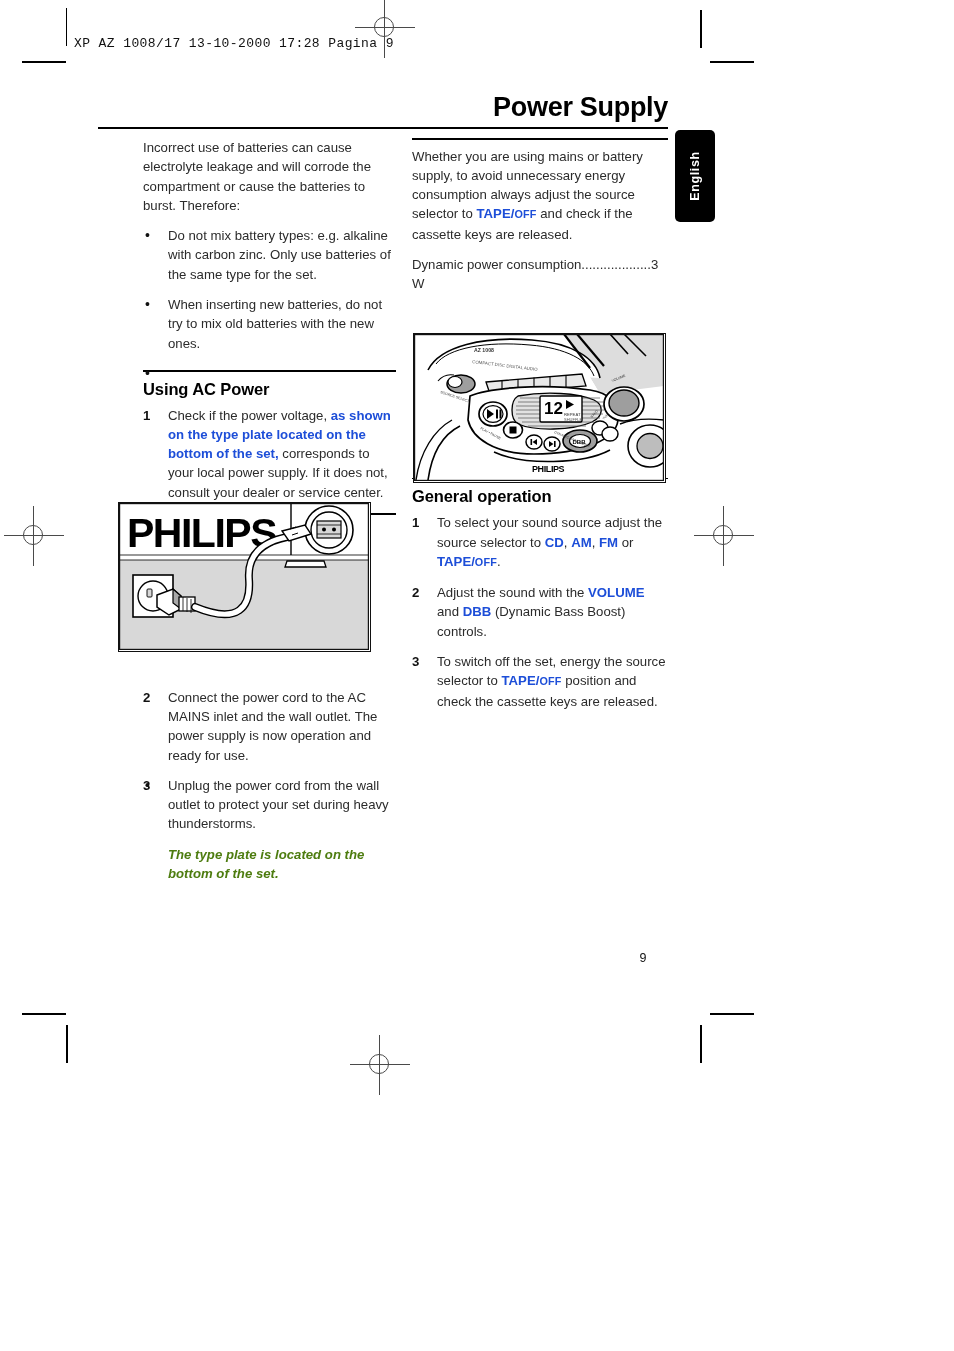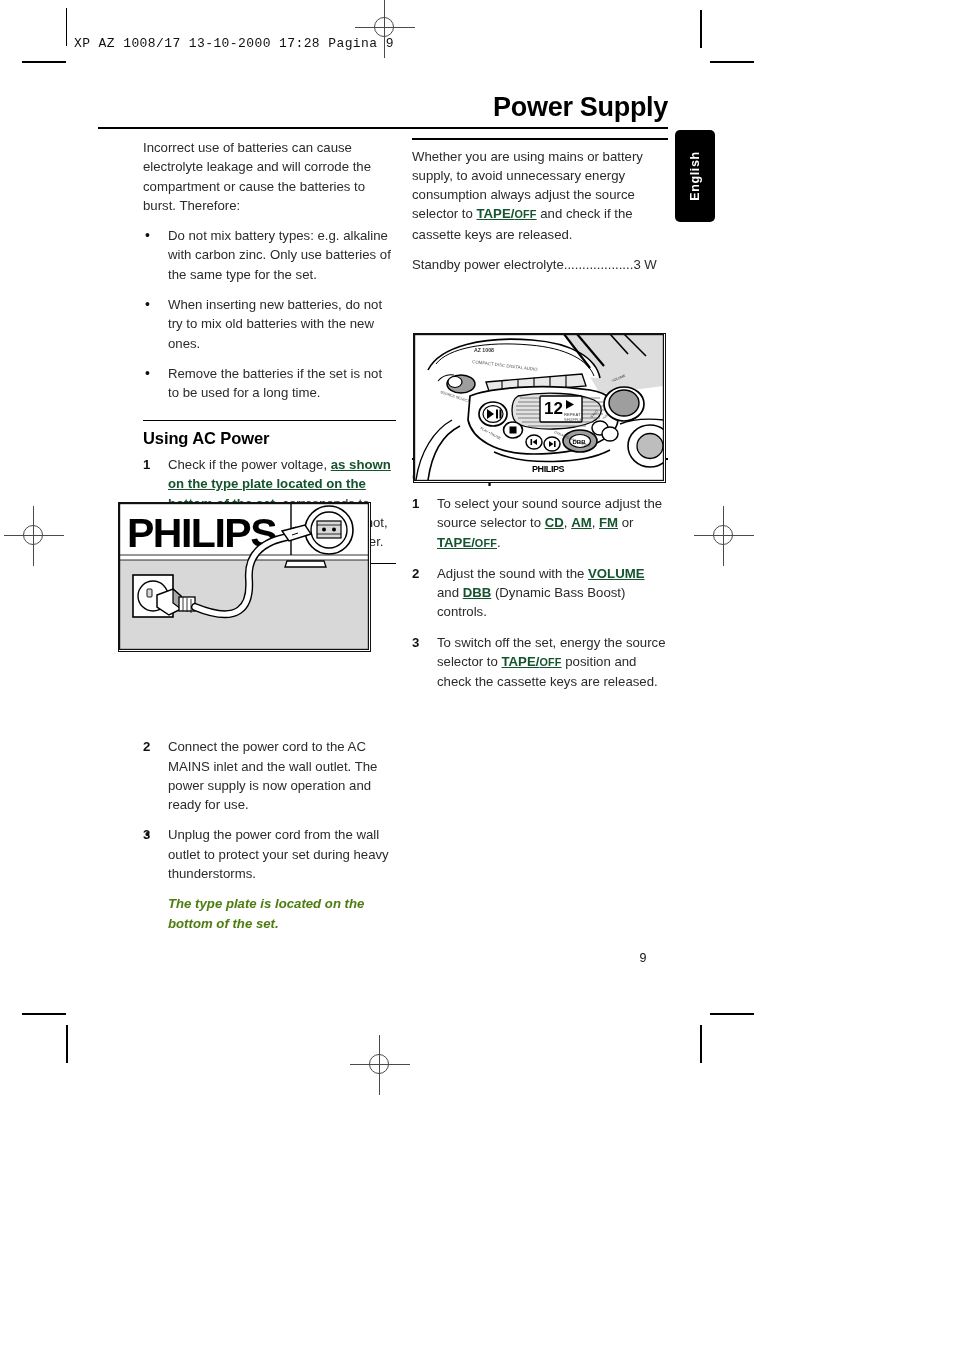--- a/index.html
+++ b/index.html
@@ -171,21 +171,21 @@
     color: #000;
     margin: 0 0 7px 0;
     letter-spacing: -0.1px;
   }
   .sect-rule {
     height: 1.6px;
     background: #000;
     margin: 0 0 7px 0;
   }
 
-  b, strong { color: #14532d; font-weight: bold; text-decoration: underline; }
+  b, strong { color: #1d4ed8; font-weight: bold; }
   .sc { font-weight: bold; font-size: 0.82em; letter-spacing: 0.2px; }
   .note { font-weight: bold; font-style: italic; color: #4d7c0f; }
 
   
   .figure {
     border: 1.5px solid #111;
     background: #fff;
     position: relative;
     overflow: hidden;
     box-sizing: border-box;
@@ -266,21 +266,20 @@
     <div class="item">
       <span class="marker bullet">•</span>
       <span>Do not mix battery types: e.g. alkaline with carbon zinc. Only use batteries of the same type for the set.</span>
     </div>
     <div class="item">
       <span class="marker bullet">•</span>
       <span>When inserting new batteries, do not try to mix old batteries with the new ones.</span>
     </div>
     <div class="item">
       <span class="marker bullet">•</span>
-      <span>Remove the batteries if the set is not to be used for a long time.</span>
     </div>
 
     <div style="height:6px;"></div>
     <div class="sect-rule"></div>
     <h2 class="sect">Using AC Power</h2>
 
     <div class="item">
       <span class="marker">1</span>
       <span>Check if the power voltage, </span><b>as shown on the type plate located on the bottom of the set,</b><span> corresponds to your local power supply. If it does not, consult your dealer or service center.</span>
     </div>
@@ -350,21 +349,21 @@
       <rect x="0.6" y="0.6" width="248.8" height="145.8" fill="none" stroke="#111" stroke-width="1.2"></rect>
     </svg>
   </div>
 
   <div class="col col-right">
 
     <div class="sect-rule"></div>
 
     <p><span>Whether you are using mains or battery supply, to avoid unnecessary energy consumption always adjust the source selector to </span><b><span>TAPE/</span><span class="sc">OFF</span></b><span> and check if the cassette keys are released.</span></p>
 
-    <p><span>Standby power electrolyte</span><span>...................</span><span>3 W</span></p>
+    <p><span>Dynamic power consumption</span><span>...................</span><span>3 W</span></p>
 
     <div style="height:173px;"></div>
 
     <div class="sect-rule"></div>
     <h2 class="sect">General operation</h2>
 
     <div class="item">
       <span class="marker">1</span><span>To select your sound source adjust the source selector to </span><b>CD</b><span>, </span><b>AM</b><span>, </span><b>FM</b><span> or </span><b><span>TAPE/</span><span class="sc">OFF</span></b><span>.</span>
     </div>
 

